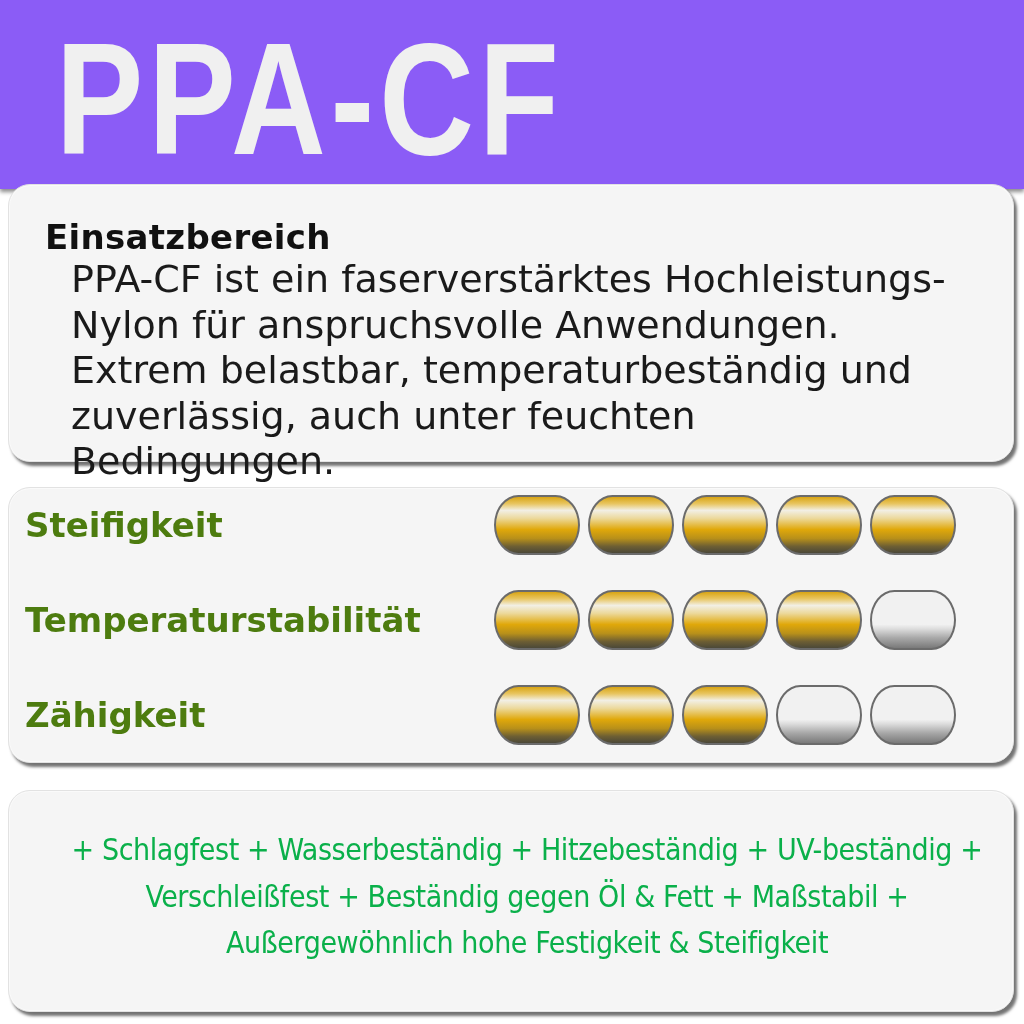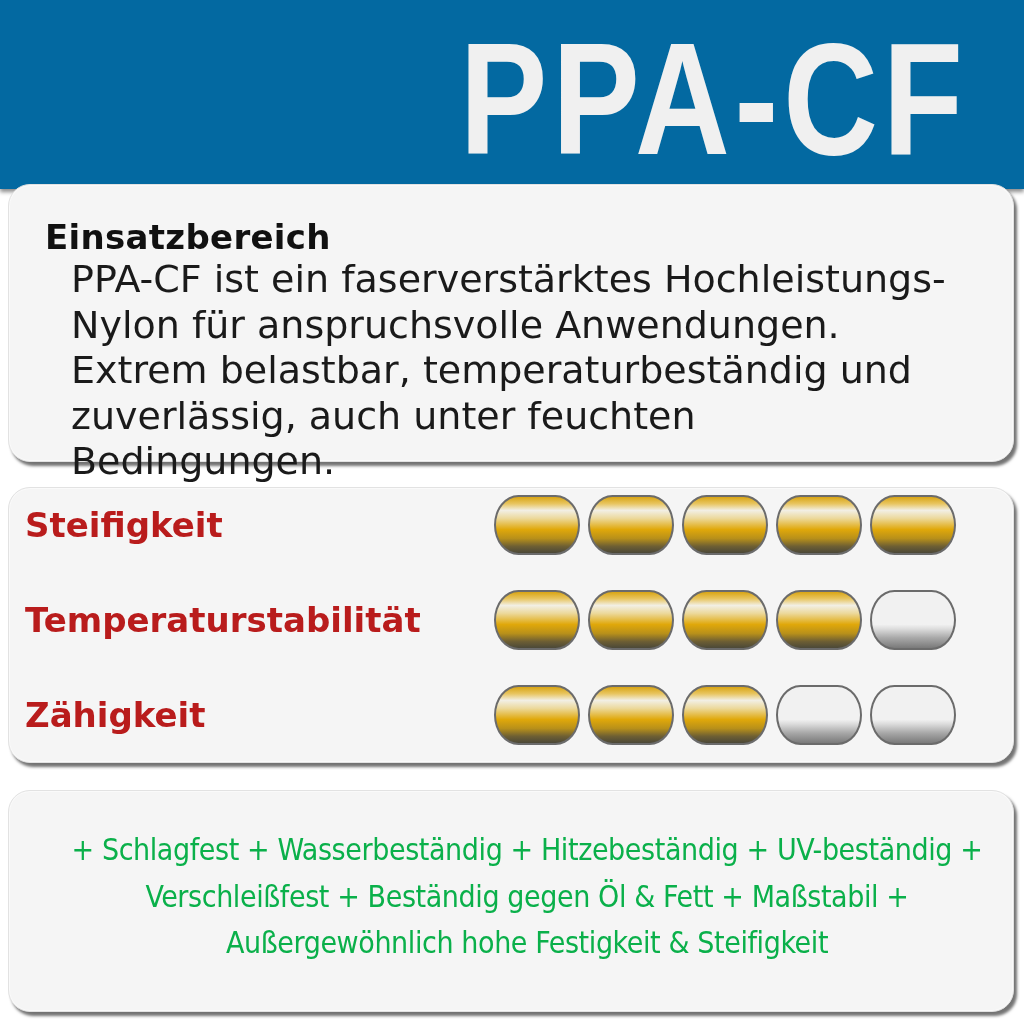--- a/index.html
+++ b/index.html
@@ -4,23 +4,23 @@
 <style>
   html, body { margin: 0; padding: 0; }
   body {
     width: 1024px; height: 1024px; overflow: hidden;
     background: #ffffff;
     font-family: "DejaVu Sans", sans-serif;
     position: relative;
   }
   .header {
     position: absolute; left: 0; top: 0; width: 1024px; height: 189px;
-    background: #0369a1;
+    background: #8b5cf6;
     box-shadow: 0 3px 4px rgba(0,0,0,0.45);
-    display: flex; align-items: center; justify-content: flex-end;
+    display: flex; align-items: center; justify-content: flex-start;
   }
   .header h1 {
     margin: 0; color: #f0f0f0;
     font-family: "Liberation Sans", sans-serif;
     font-weight: bold; font-size: 160px; letter-spacing: 6px;
     transform: scaleX(0.82); line-height: 1;
     position: relative; top: 4px;
   }
   .panel {
     position: absolute; left: 8px; width: 1006px;
@@ -44,21 +44,21 @@
     position: absolute; left: 62px; top: 72px; width: 900px; margin: 0;
     font-size: 38px; line-height: 45.5px; color: #1a1a1a;
     font-family: "DejaVu Sans", sans-serif;
   }
 
   .rating-row {
     position: absolute; left: 0; width: 1006px; height: 60px;
   }
   .rating-row .label {
     position: absolute; left: 16px; top: 10px;
-    font-size: 34px; font-weight: bold; color: #b91c1c;
+    font-size: 34px; font-weight: bold; color: #4d7c0f;
     font-family: "DejaVu Sans", sans-serif;
   }
   .pills {
     position: absolute; left: 485px; top: 0; display: flex; gap: 8px;
   }
   .pill {
     width: 86px; height: 60px; box-sizing: border-box;
     border: 2px solid #6b6b6b;
     border-radius: 26px / 32px;
   }

